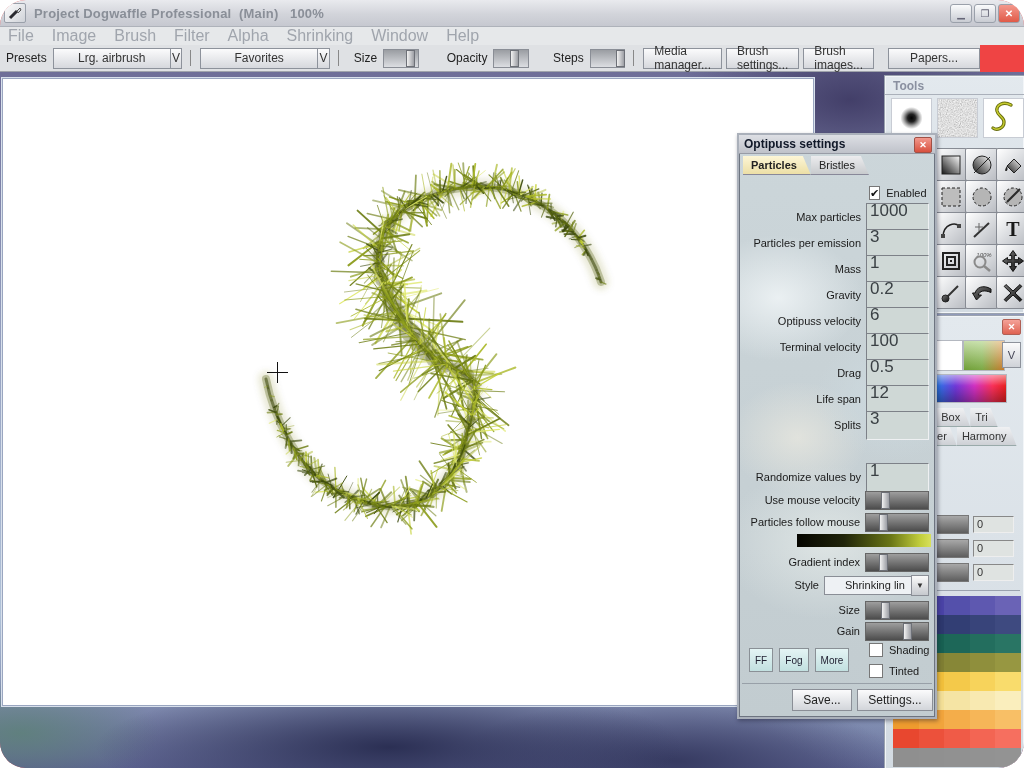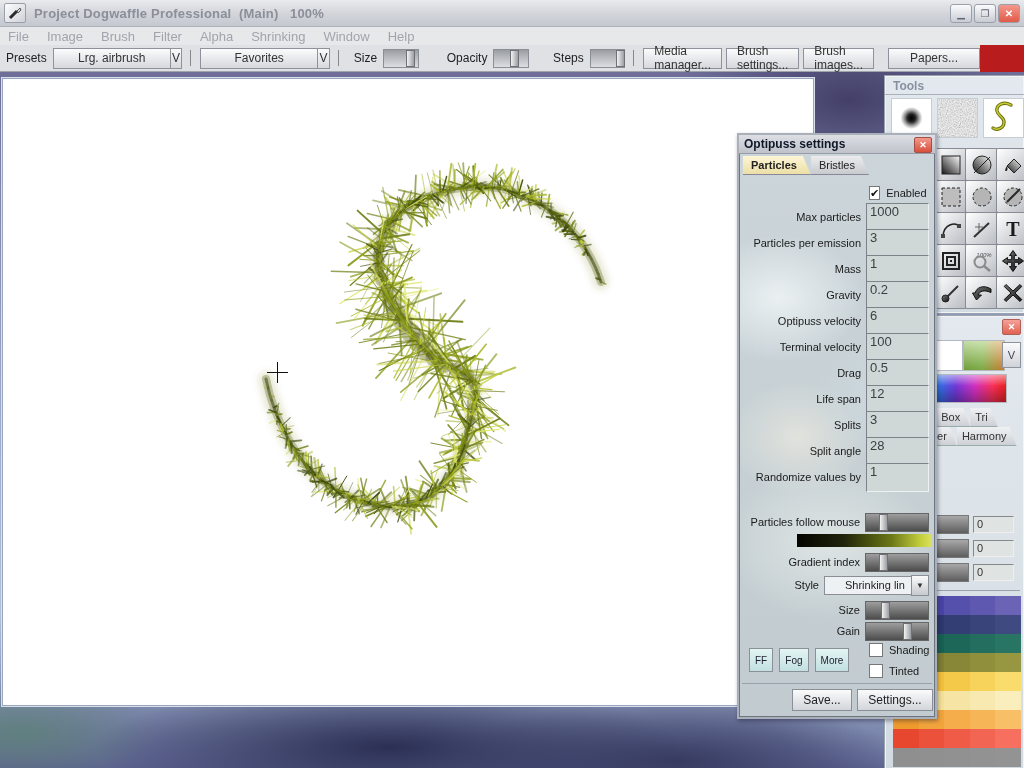--- a/index.html
+++ b/index.html
@@ -1,32 +1,32 @@
 <!DOCTYPE html>
 <html><head>
 <meta charset="utf-8">
 <style>
   html,body{margin:0;padding:0;}
   #root{position:relative;width:1024px;height:768px;font-family:"Liberation Sans",sans-serif;
-    overflow:hidden;background:#b91c1c;font-size:11px;color:#222;}
+    overflow:hidden;background:#ef4444;font-size:11px;color:#222;border-radius:26px;}
   
   #titlebar{position:absolute;left:0;top:0;width:1024px;height:26px;
     background:linear-gradient(180deg,#e9eaee 0%,#d2d4da 55%,#c6c8d0 100%);
     border-bottom:1px solid #aeb2ba;display:flex;align-items:center;}
   #app-icon{width:20px;height:18px;margin:0 8px 0 4px;background:linear-gradient(135deg,#fdfdfd,#cfd2d8);
     border:1px solid #9aa0aa;border-radius:2px;display:flex;align-items:center;justify-content:center;}
   #title-text{color:#8a8f98;font-weight:bold;font-size:13px;letter-spacing:.2px;white-space:pre;}
   #win-buttons{position:absolute;right:4px;top:4px;display:flex;gap:2px;}
   .winbtn{width:20px;height:17px;border:1px solid #9aa0aa;border-radius:3px;
     background:linear-gradient(180deg,#fafbfc,#c9ccd3);display:flex;align-items:center;justify-content:center;
     font-size:10px;color:#667;}
   .winbtn.close{background:linear-gradient(180deg,#f4988c,#e05a48);color:#fff;font-weight:bold;}
   #menubar{position:absolute;left:0;top:27px;width:1024px;height:18px;background:#e6e8ea;
     display:flex;align-items:center;gap:18px;padding-left:8px;}
-  .menu-item{color:#a0a5ad;font-size:13px;}
+  .menu-item{color:#a0a5ad;font-size:16px;}
   #toolbar{position:absolute;left:0;top:45px;width:980px;height:26px;background:#dfe1e4;
     border-bottom:1px solid #9fa3ab;display:flex;align-items:center;}
   .tb-label{color:#222;font-size:12px;margin:0 6px;}
   .tb-btn{height:19px;border:1px solid #8d929b;background:linear-gradient(180deg,#fbfbfc,#d6d8dd);
     font-size:12px;color:#333;display:flex;align-items:center;justify-content:center;padding:0 10px;}
   .tb-dd{width:24px;padding:0;margin-left:-1px;}
   .tb-sep{width:2px;height:16px;border-left:1px solid #888;margin:0 8px;}
   .tb-slider{position:relative;width:76px;height:17px;border:1px solid #8a8e96;
     background:linear-gradient(180deg,#9a9da2,#dcdee2);}
   .tb-slider .thumb,.dlg-slider .thumb{position:absolute;top:0;width:9px;height:100%;
@@ -107,21 +107,21 @@
     background:linear-gradient(180deg,#f2988c,#d8503e);color:#fff;font-size:9px;font-weight:bold;
     display:flex;align-items:center;justify-content:center;}
   #dlg-tabs{position:absolute;left:4px;top:21px;height:18px;display:flex;}
   .dlg-tab{height:18px;padding:0 14px 0 8px;display:flex;align-items:center;font-size:11px;color:#222;
     clip-path:polygon(0 0,calc(100% - 8px) 0,100% 100%,0 100%);border-bottom:1px solid #889;}
   .dlg-tab.active{background:linear-gradient(180deg,#fdf6d6,#ecdfa6);font-weight:bold;}
   .dlg-tab.inactive{background:linear-gradient(180deg,#ececee,#c8cbce);}
   .frow{position:absolute;left:4px;right:6px;height:18px;display:flex;align-items:center;justify-content:flex-end;}
   .flabel{font-size:11px;color:#1a1a1a;margin-right:5px;white-space:nowrap;}
   .finput{width:58px;height:15px;border:1px solid #7d8188;border-right-color:#eef0f2;border-bottom-color:#eef0f2;
-    background:#cfd8d6;color:#3a4044;font-size:13px;padding:0 0 12px 3px;font-family:"Liberation Sans",sans-serif;}
+    background:#cfd8d6;color:#3a4044;font-size:17px;padding:0 0 12px 3px;font-family:"Liberation Sans",sans-serif;}
   .dlg-slider{position:relative;width:62px;height:17px;border:1px solid #666;
     background:linear-gradient(180deg,#9e9e9e,#4c4c4c);}
   #dlg-gradstrip{position:absolute;left:58px;top:399px;width:134px;height:13px;
     background:linear-gradient(90deg,#050500,#20240a 35%,#6a7616 70%,#c2ce3c 92%,#d8e05c);}
   #style-box{display:flex;align-items:center;}
   #style-value{width:66px;height:17px;border:1px solid #8a8e96;background:#eef1f4;color:#222;
     font-size:11px;display:flex;align-items:center;padding-left:20px;white-space:nowrap;overflow:hidden;}
   #style-arrow{width:16px;height:19px;border:1px solid #8a8e96;margin-left:-1px;
     background:linear-gradient(180deg,#fafafa,#c6c9ce);font-size:8px;color:#333;
     display:flex;align-items:center;justify-content:center;}
@@ -1379,27 +1379,29 @@
           <input class="finput" value="0.5" style="">
         </div>
       <div class="frow" style="top:255px">
           <span class="flabel">Life span</span>
           <input class="finput" value="12" style="">
         </div>
       <div class="frow" style="top:281px">
           <span class="flabel">Splits</span>
           <input class="finput" value="3" style="">
         </div>
-      <div class="frow" style="top:307px">
-          <span class="flabel">Split angle</span>
-          <input class="finput" value="28" style="">
-        </div>
       <div class="frow" style="top:333px">
           <span class="flabel">Randomize values by</span>
           <input class="finput" value="1" style="">
+        </div>
+      <div class="frow" style="top:356px">
+          <span class="flabel">Use mouse velocity</span>
+        <div class="dlg-slider">
+            <div class="thumb" style="left: calc(30% - 4px);"></div>
+          </div>
         </div>
       <div class="frow" style="top:378px">
           <span class="flabel">Particles follow mouse</span>
         <div class="dlg-slider">
             <div class="thumb" style="left: calc(27% - 4px);"></div>
           </div>
         </div>
       <div id="dlg-gradstrip"></div>
       <div class="frow" style="top:418px">
           <span class="flabel">Gradient index</span>

